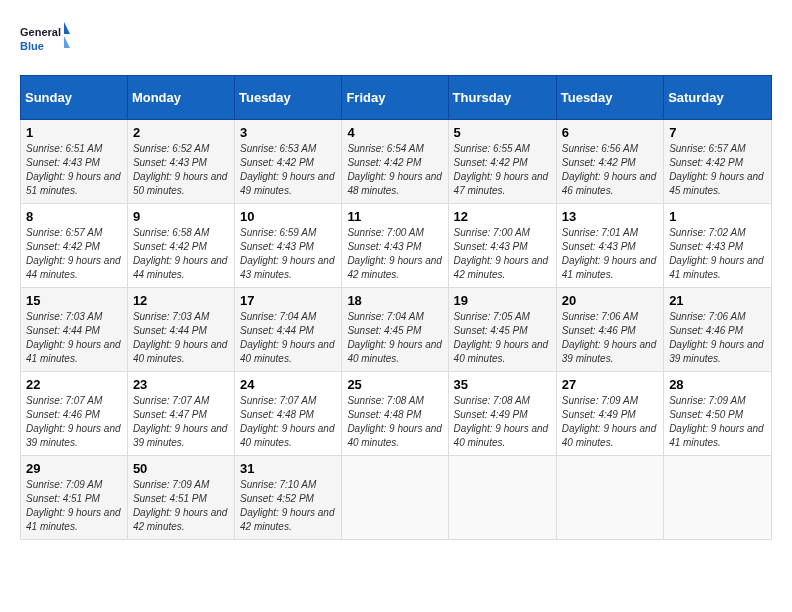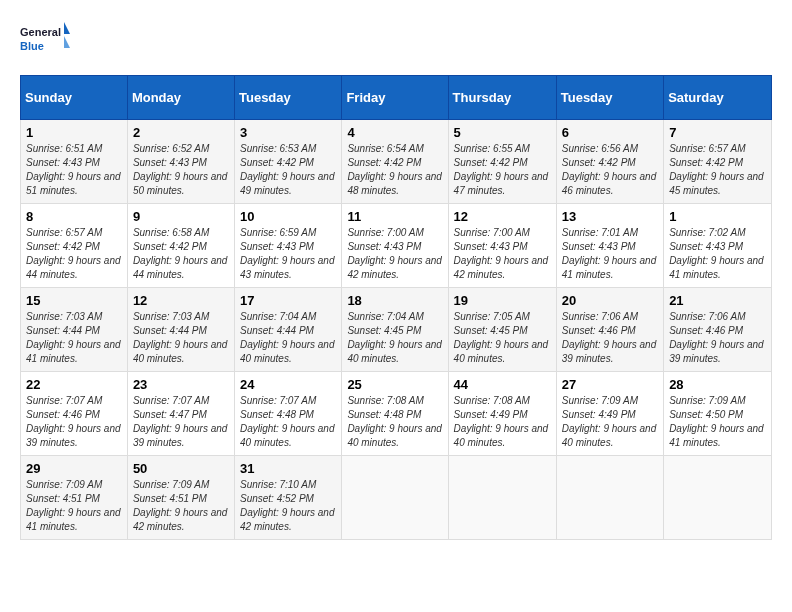--- a/index.html
+++ b/index.html
@@ -311,21 +311,21 @@
         </td>
         <td>
           <span class="day-num">25</span>
       <div class="day-info">
         Sunrise: 7:08 AM<br>
         Sunset: 4:48 PM<br>
         Daylight: 9 hours and 40 minutes.
       </div>
         </td>
         <td>
-          <span class="day-num">44</span>
+          <span class="day-num">35</span>
       <div class="day-info">
         Sunrise: 7:08 AM<br>
         Sunset: 4:49 PM<br>
         Daylight: 9 hours and 40 minutes.
       </div>
         </td>
         <td>
           <span class="day-num">27</span>
       <div class="day-info">
         Sunrise: 7:09 AM<br>

